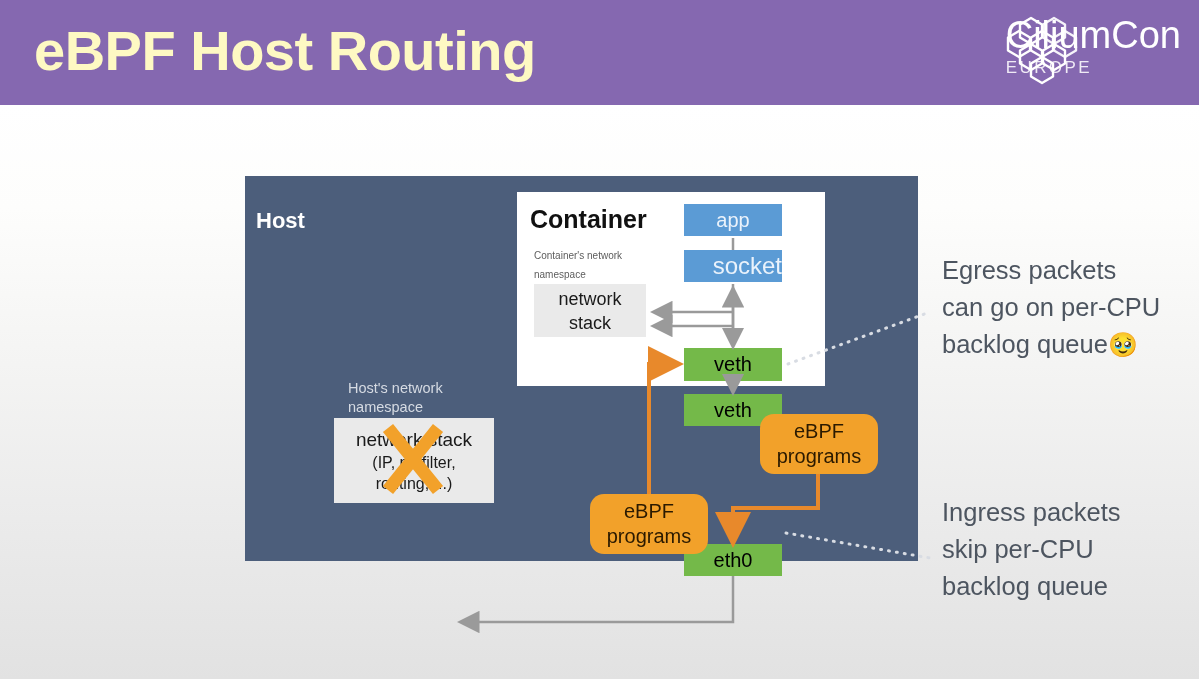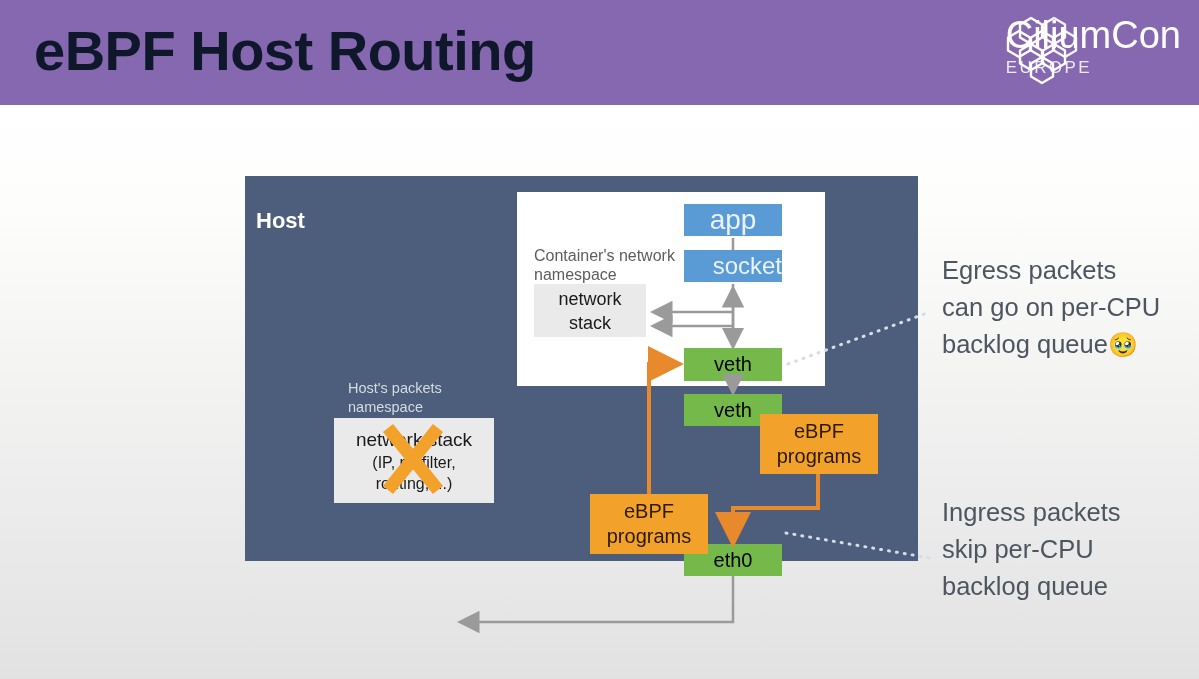--- a/index.html
+++ b/index.html
@@ -14,21 +14,21 @@
     position:absolute;left:0;top:105px;width:1199px;height:574px;
     background:linear-gradient(180deg,#ffffff 0%,#fdfdfc 18%,#f4f4f3 45%,#ebebeb 72%,#e2e2e2 100%);
   }
   
   #header{
     position:absolute;left:0;top:0;width:1199px;height:105px;
     background:#8568b0;
   }
   #slide-title{
     position:absolute;left:34px;top:18px;
-    font-size:56px;font-weight:bold;color:#0f172a;
+    font-size:56px;font-weight:bold;color:#fef9c3;
     letter-spacing:-0.5px;line-height:66px;
   }
   
   #logo{
     position:absolute;right:18px;top:16px;
     display:flex;align-items:center;gap:12px;
   }
   #logo-mark{width:74px;height:70px;}
   #logo-text{display:flex;flex-direction:column;line-height:1;}
   #logo-name{
@@ -54,21 +54,21 @@
   #container-box{
     left:517px;top:192px;width:308px;height:194px;
     background:#ffffff;
   }
   #container-label{
     position:absolute;left:530px;top:205px;
     color:#111111;font-size:25px;font-weight:bold;
   }
   #container-ns{
     position:absolute;left:534px;top:246px;width:180px;
-    color:#5d5d5d;font-size:16px;line-height:19px;
+    color:#5d5d5d;font-size:10px;line-height:19px;
   }
   #container-netstack{
     left:534px;top:284px;width:112px;height:53px;
     background:#eaeaea;
     display:flex;align-items:center;justify-content:center;
     text-align:center;color:#1a1a1a;font-size:18px;line-height:24px;
   }
   #host-ns-label{
     position:absolute;left:348px;top:379px;width:160px;
     color:#d6dbe3;font-size:14.5px;line-height:19px;
@@ -77,24 +77,24 @@
     left:334px;top:418px;width:160px;height:85px;
     background:#eaeaea;
     display:flex;flex-direction:column;align-items:center;justify-content:center;
     text-align:center;color:#1a1a1a;
   }
   #host-netstack .l1{font-size:19px;line-height:24px;}
   #host-netstack .l2{font-size:16px;line-height:21px;}
 
   .blue{background:#5b9bd5;color:#eaf2fb;}
   .green{background:#74b949;color:#000000;}
-  .orange{background:#f2a12a;color:#2b1a00;}
+  .orange{background:#f2a12a;color:#2b1a00;border-radius:14px;}
 
   #app-box{left:684px;top:204px;width:98px;height:32px;
-    display:flex;align-items:center;justify-content:center;font-size:28px;}
+    display:flex;align-items:center;justify-content:center;font-size:20px;}
   #socket-box{left:684px;top:250px;width:98px;height:32px;
     display:flex;align-items:center;justify-content:flex-end;font-size:24px;}
   #veth1-box{left:684px;top:348px;width:98px;height:33px;
     display:flex;align-items:center;justify-content:center;font-size:20px;}
   #veth2-box{left:684px;top:394px;width:98px;height:32px;
     display:flex;align-items:center;justify-content:center;font-size:20px;}
   #eth0-box{left:684px;top:544px;width:98px;height:32px;
     display:flex;align-items:center;justify-content:center;font-size:20px;}
 
   #ebpf-right{left:760px;top:414px;width:118px;height:60px;
@@ -141,29 +141,30 @@
     </div>
   </div>
 </div>
 
 <div id="diagram">
 
   <div class="box" id="host-box"></div>
   <div id="host-label">Host</div>
 
   <div class="box" id="container-box"></div>
+  <div id="container-label">Container</div>
   <div id="container-ns" style="white-space:pre-line">Container's network
 namespace</div>
 
   <div class="box" id="container-netstack">
     <span style="white-space:pre-line">network
 stack</span>
   </div>
 
-  <div id="host-ns-label" style="white-space:pre-line">Host's packets
+  <div id="host-ns-label" style="white-space:pre-line">Host's network
 namespace</div>
 
   <div class="box" id="host-netstack">
     <span class="l1">network stack</span>
     <span class="l2">(IP, netfilter,</span>
     <span class="l2">routing, ...)</span>
   </div>
 
   <div class="box blue" id="app-box">
       <span>app</span>

